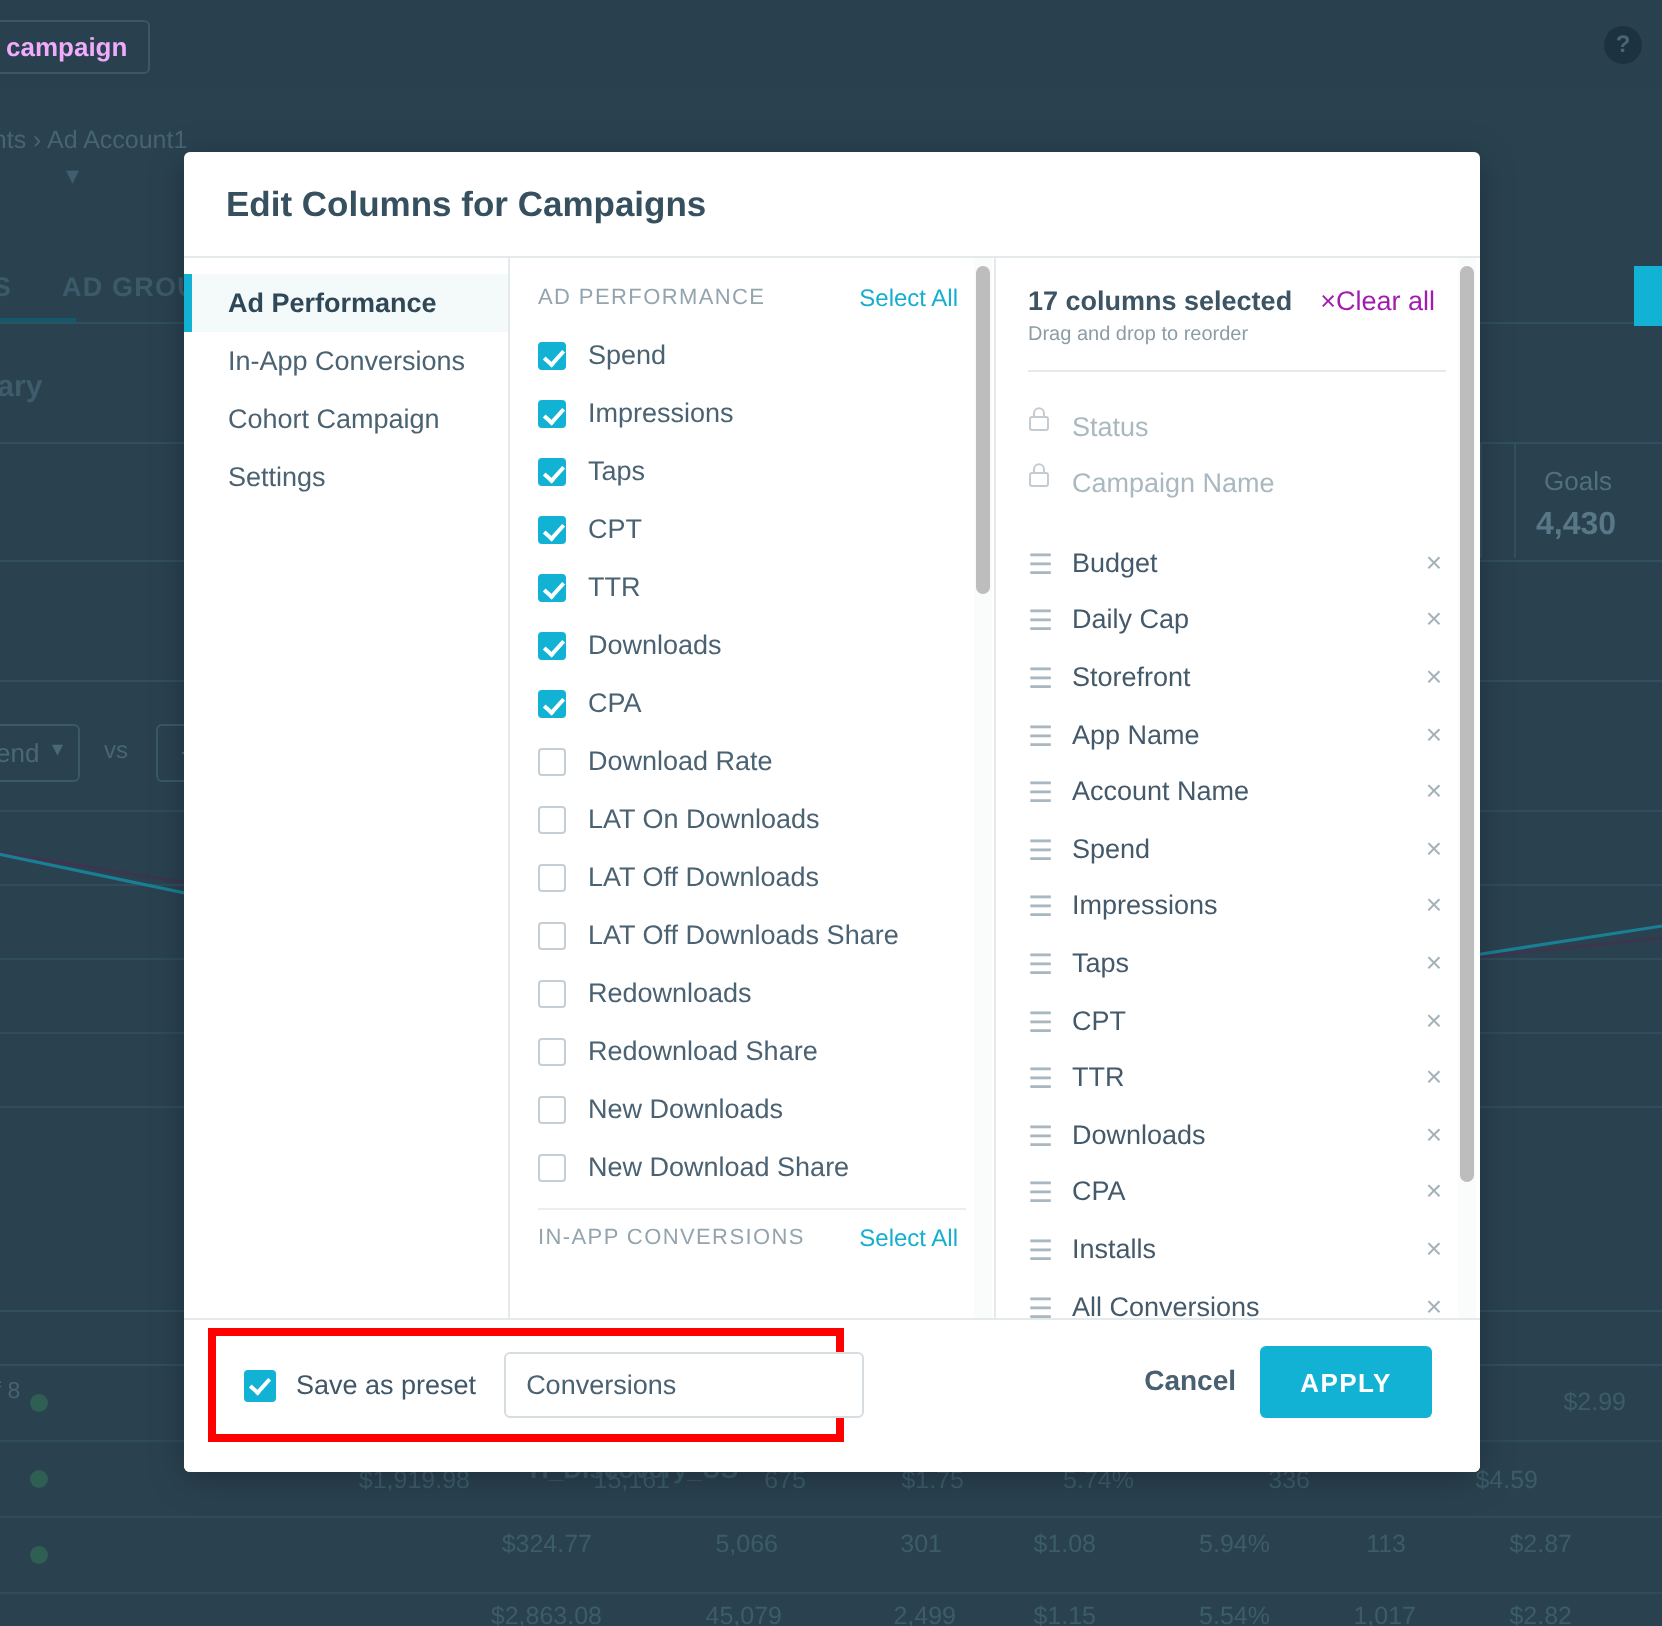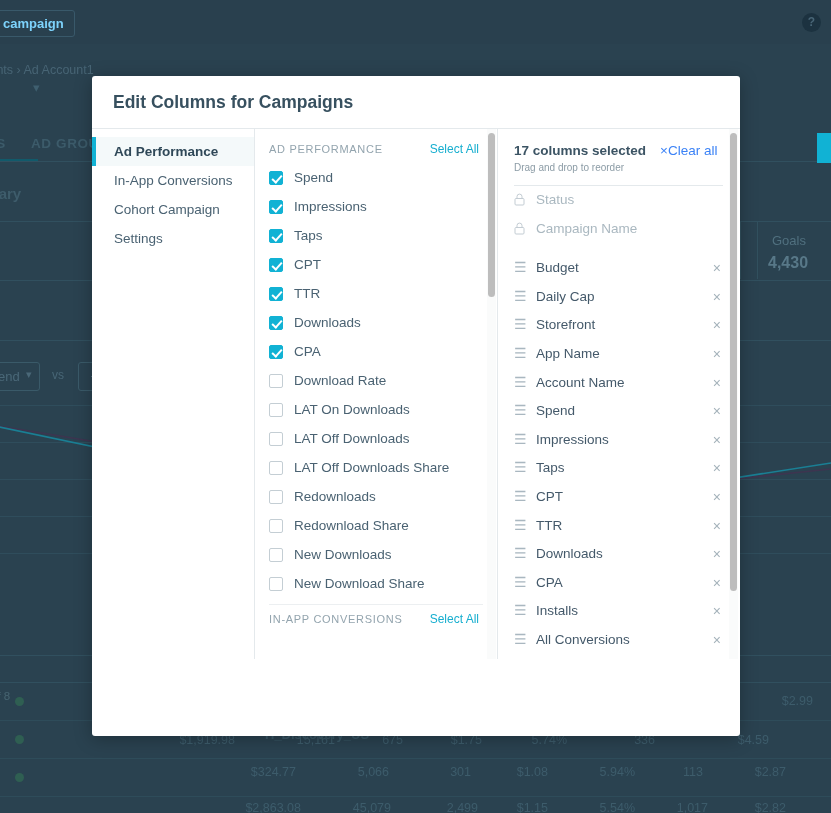--- a/index.html
+++ b/index.html
@@ -15,21 +15,21 @@
   .bg { position: absolute; inset: 0; background: #2a4250; overflow: hidden; }
   .bg-txt { position: absolute; color: #3e5a69; font-weight: 600; white-space: nowrap; }
   .bg-txt.light { color: #476474; font-weight: 400; }
   .bg-line { position: absolute; background: #31505f; height: 1px; }
 
   .bg-topbar { position: absolute; left: 0; top: 0; width: 831px; height: 44px; background: #29404e; }
   .bg-newcamp {
     position: absolute; left: -50px; top: 10px; width: 125px; height: 27px;
     border: 1px solid #39596a; border-radius: 3px;
   }
-  .bg-newcamp span { position: absolute; left: 52px; top: 5px; font-size: 13px; color: #7dd3fc; font-weight: 600; }
+  .bg-newcamp span { position: absolute; left: 52px; top: 5px; font-size: 13px; color: #f0abfc; font-weight: 600; }
   .bg-help {
     position: absolute; right: 10px; top: 13px; width: 19px; height: 19px;
     border-radius: 50%; background: #1c3240; color: #486576;
     font-size: 12px; text-align: center; line-height: 19px; font-weight: 700;
   }
 
   .bg-crumb { position: absolute; left: -30px; top: 63px; font-size: 12.5px; color: #40606f; }
   .bg-chev { position: absolute; left: 33px; top: 80px; font-size: 13px; color: #3f5f6f; }
 
   .bg-tabs { position: absolute; left: 0; top: 130px; width: 831px; height: 32px; }
@@ -127,24 +127,24 @@
     transform: rotate(42deg);
   }
   .cb-label { margin-left: 11px; font-size: 13.5px; color: #4a6272; }
   .grp-sep { height: 1px; background: #eceff1; margin: 6px 0 0 0; }
 
   
   .sel-col { width: 241px; position: relative; overflow: hidden; padding: 0 0 0 0; }
   .sel-inner { padding: 14px 16px 0 16px; }
   .sel-head { display: flex; align-items: baseline; }
   .sel-count { font-size: 13.5px; color: #3c5464; font-weight: 700; }
-  .sel-clear { margin-left: 14px; font-size: 13.5px; color: #3b82f6; cursor: pointer; }
+  .sel-clear { margin-left: 14px; font-size: 13.5px; color: #a21caf; cursor: pointer; }
   .sel-sub { margin-top: 4px; font-size: 10px; color: #8c9ca6; }
   .sel-rule { height: 1px; background: #e4e9ec; margin: 12px 0 6px 0; }
-  .sel-row { display: flex; align-items: flex-start; height: 28.6px; }
+  .sel-row { display: flex; align-items: flex-end; height: 28.6px; }
   .sel-row .handle {
     width: 13px; flex: 0 0 auto; color: #a9b7c0; font-size: 14px; line-height: 1;
     cursor: grab;
   }
   .sel-row .lock { width: 13px; flex: 0 0 auto; }
   .sel-name { margin-left: 9px; font-size: 13.5px; color: #44596a; flex: 1 1 auto; }
   .sel-row.locked .sel-name { color: #aab8c0; }
   .sel-x { font-size: 14px; color: #a4b2ba; cursor: pointer; padding-right: 2px; }
   .sel-gap { height: 11px; }
 
@@ -504,14 +504,23 @@
             <span class="sel-x">×</span>
           </div>
         </div>
 
         <div class="sbar">
           <div class="sthumb" style="top:4px;height:458px"></div>
         </div>
       </div>
     </div>
 
+    <div class="modal-footer">
+      <div class="preset-box">
+        <span class="preset-cb"></span>
+        <span class="preset-label">Save as preset</span>
+        <input class="preset-input" type="text" value="Conversions" style="">
+      </div>
+      <button class="btn-cancel">Cancel</button>
+      <button class="btn-apply">APPLY</button>
+    </div>
   </div>
 </div>
 
 </body></html>

